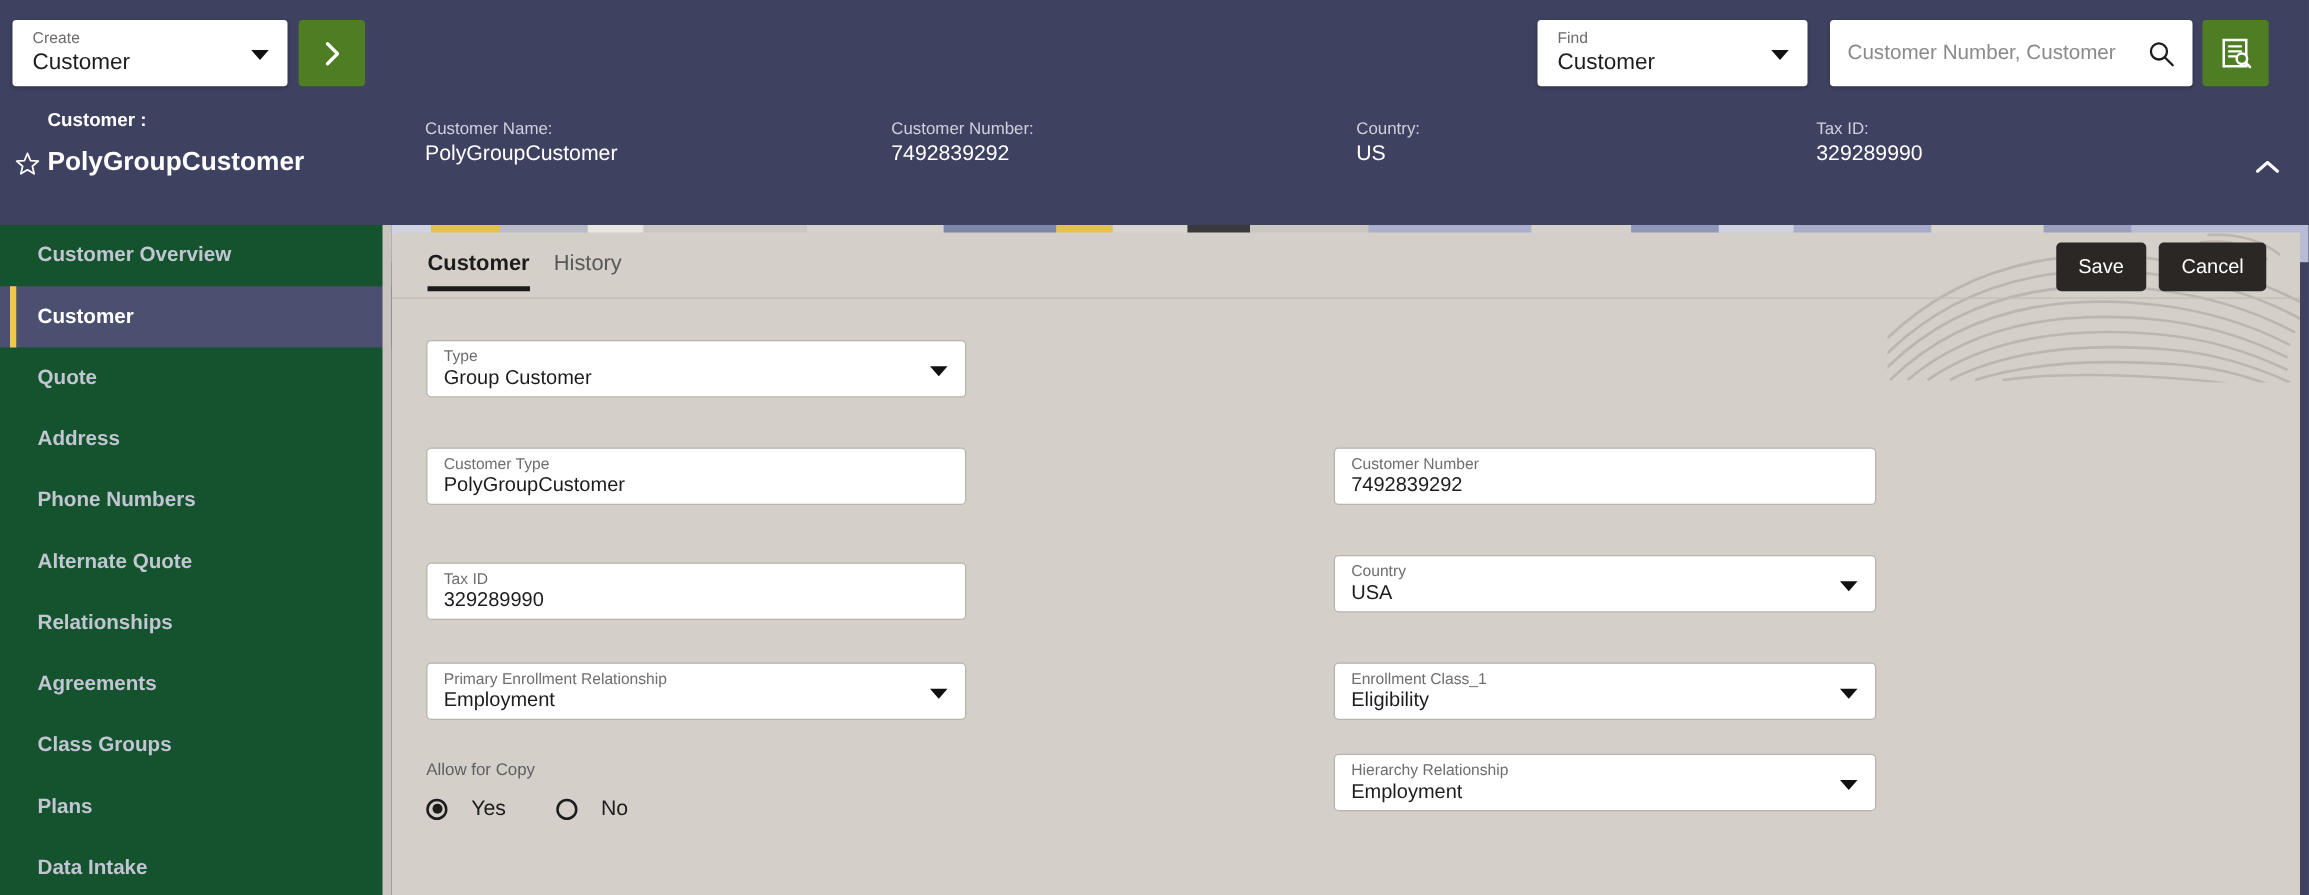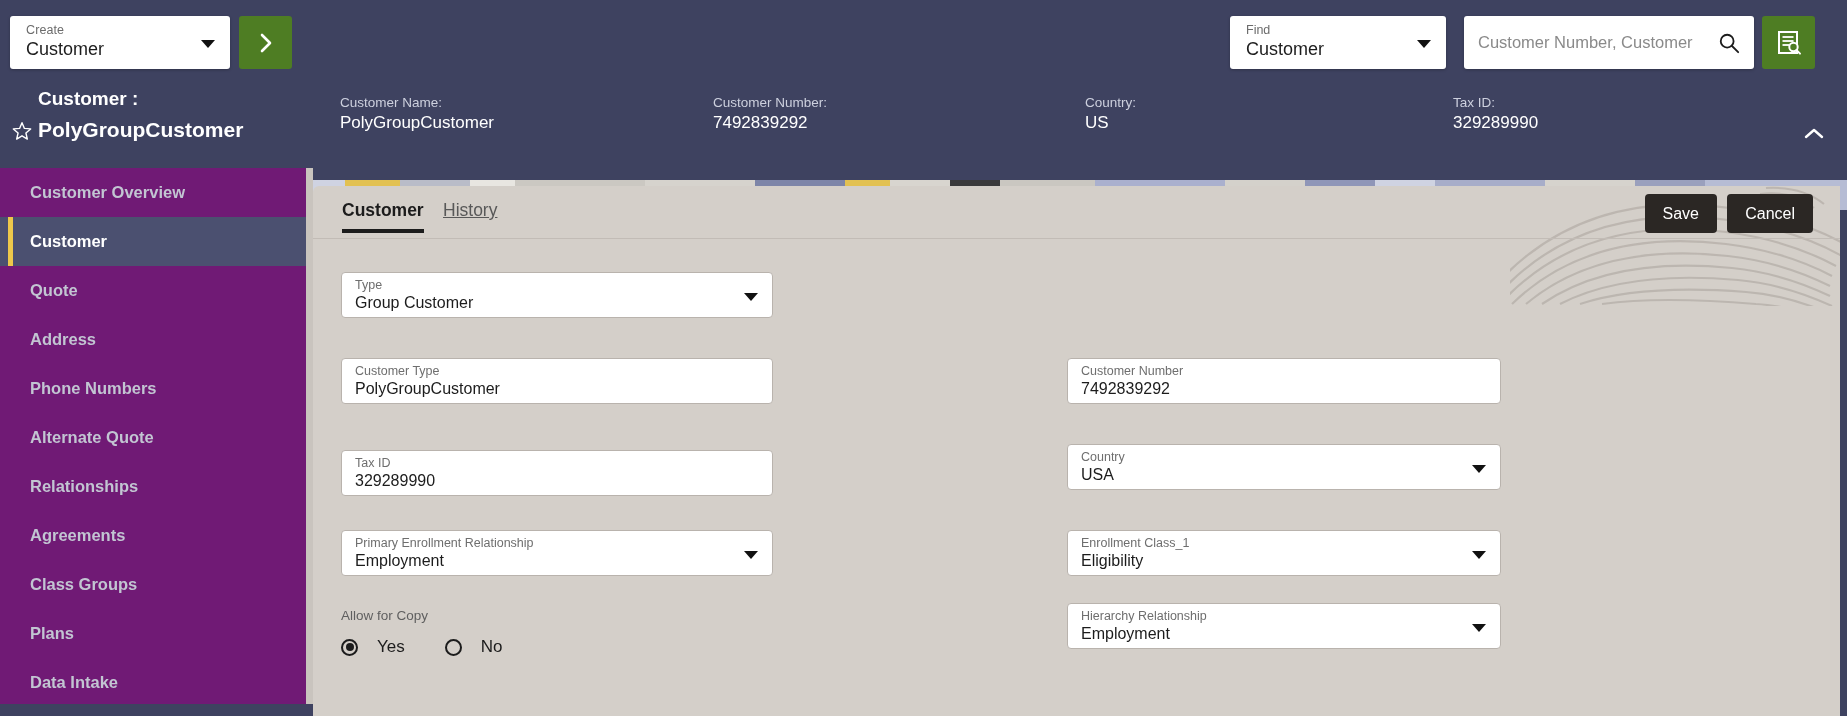--- a/index.html
+++ b/index.html
@@ -87,21 +87,21 @@
     cursor: pointer;
   }
 
   
   .rec-header {
     position: absolute; top: 85px; left: 0; width: 1847px; height: 95px;
     background: #3e4260;
   }
   .rec-title-sm {
     position: absolute; left: 38px; top: 3px;
-    font-size: 19px; font-weight: bold; color: #fff;
+    font-size: 15px; font-weight: bold; color: #fff;
   }
   .star-icon {
     position: absolute; left: 12px; top: 36px;
     width: 20px; height: 20px; cursor: pointer;
   }
   .rec-title-lg {
     position: absolute; left: 38px; top: 33px;
     font-size: 21px; font-weight: bold; color: #fff;
   }
   .sum-field { position: absolute; top: 8px; }
@@ -114,23 +114,23 @@
 
   
   .banner {
     position: absolute; top: 180px; left: 225px;
     width: 1622px; height: 30px;
     overflow: hidden;
   }
 
   
   .sidebar {
-    position: absolute; top: 168px; left: 0;
+    position: absolute; top: 180px; left: 0;
     width: 313px; height: 536px;
-    background: #701a75;
+    background: #14532d;
     z-index: 5;
   }
   .nav-item {
     position: relative;
     height: 49px;
     display: flex; align-items: center;
     padding-left: 30px;
     font-size: 16.5px; color: #c2c5d2;
     font-weight: bold;
     cursor: pointer;
@@ -165,21 +165,21 @@
   }
   .tabs {
     position: absolute; top: 0; left: 0; width: 1527px; height: 52px;
   }
   .tab {
     position: absolute; top: 14px;
     font-size: 17.5px; cursor: pointer;
     padding-bottom: 12px;
   }
   .tab.active { color: #1c1c1c; font-weight: bold; }
-  .tab.inactive { color: #585858; text-decoration: underline; }
+  .tab.inactive { color: #585858; }
   .tab.active::after {
     content: ""; position: absolute; left: 0; bottom: 0;
     width: 100%; height: 4px; background: #1c1c1c;
   }
   .tabs-divider {
     position: absolute; top: 52px; left: 0; width: 1527px; height: 1px;
     background: #c2bcb6;
   }
   .action-btn {
     position: absolute; top: 8px;

